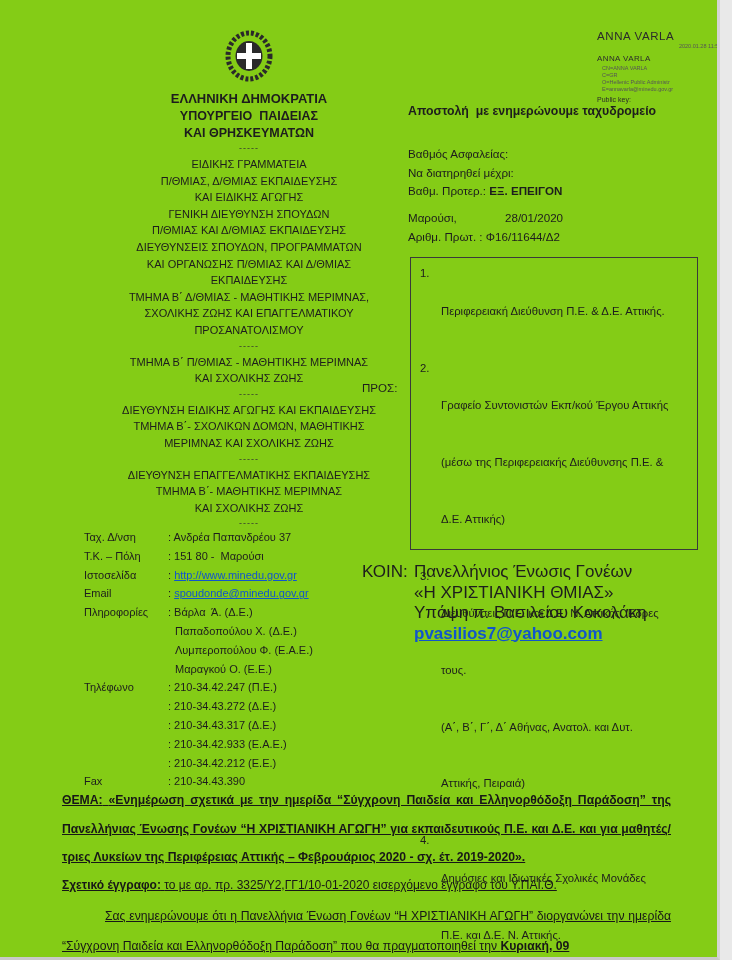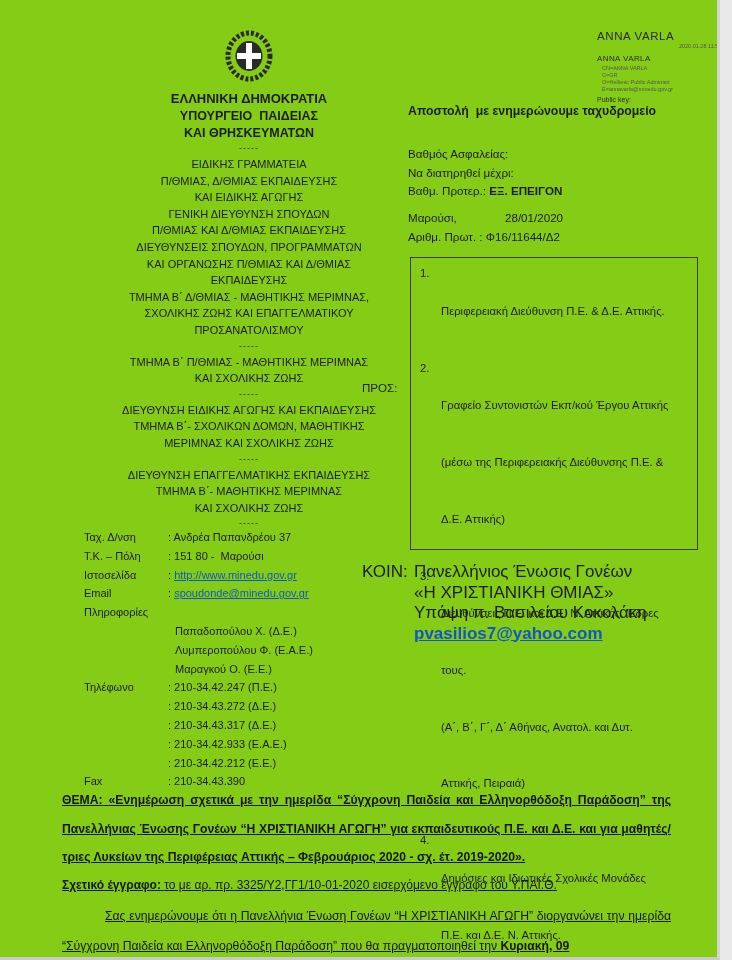--- a/index.html
+++ b/index.html
@@ -142,20 +142,21 @@
     <div class="c-row">
       <div class="c-label">Ιστοσελίδα</div>
       <div class="c-value"><span>: </span><a class="doclink">http://www.minedu.gov.gr</a></div>
     </div>
     <div class="c-row">
       <div class="c-label">Email</div>
       <div class="c-value"><span>: </span><a class="doclink">spoudonde@minedu.gov.gr</a></div>
     </div>
     <div class="c-row">
       <div class="c-label">Πληροφορίες</div>
+      <div class="c-value">: Βάρλα  Ά. (Δ.Ε.)</div>
     </div>
     <div class="c-row">
       <div class="c-label"></div>
       <div class="c-value cont">Παπαδοπούλου Χ. (Δ.Ε.)</div>
     </div>
     <div class="c-row">
       <div class="c-label"></div>
       <div class="c-value cont">Λυμπεροπούλου Φ. (Ε.Α.Ε.)</div>
     </div>
     <div class="c-row">

